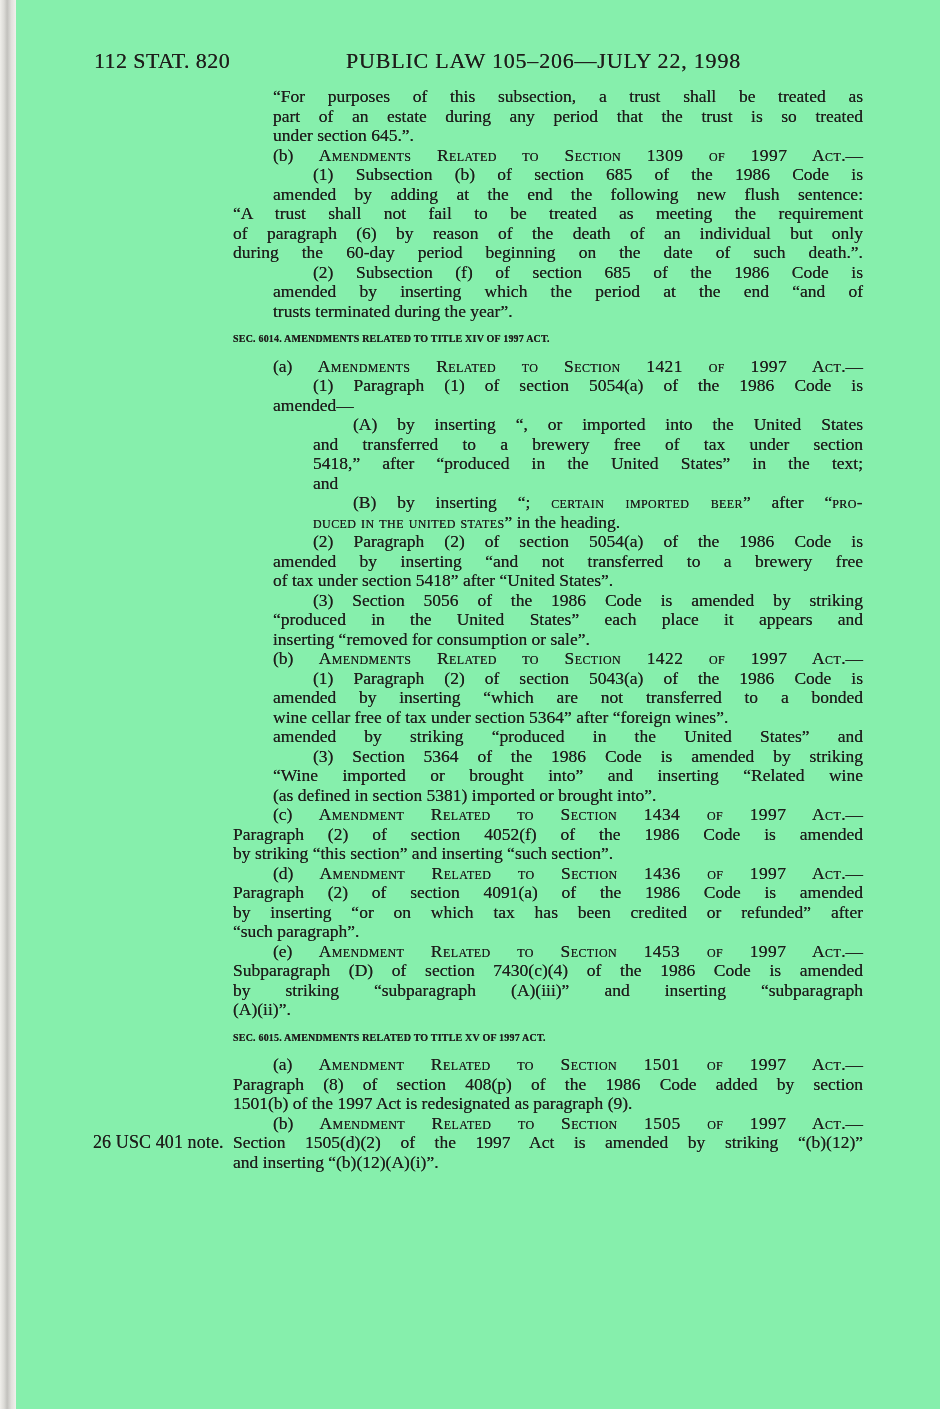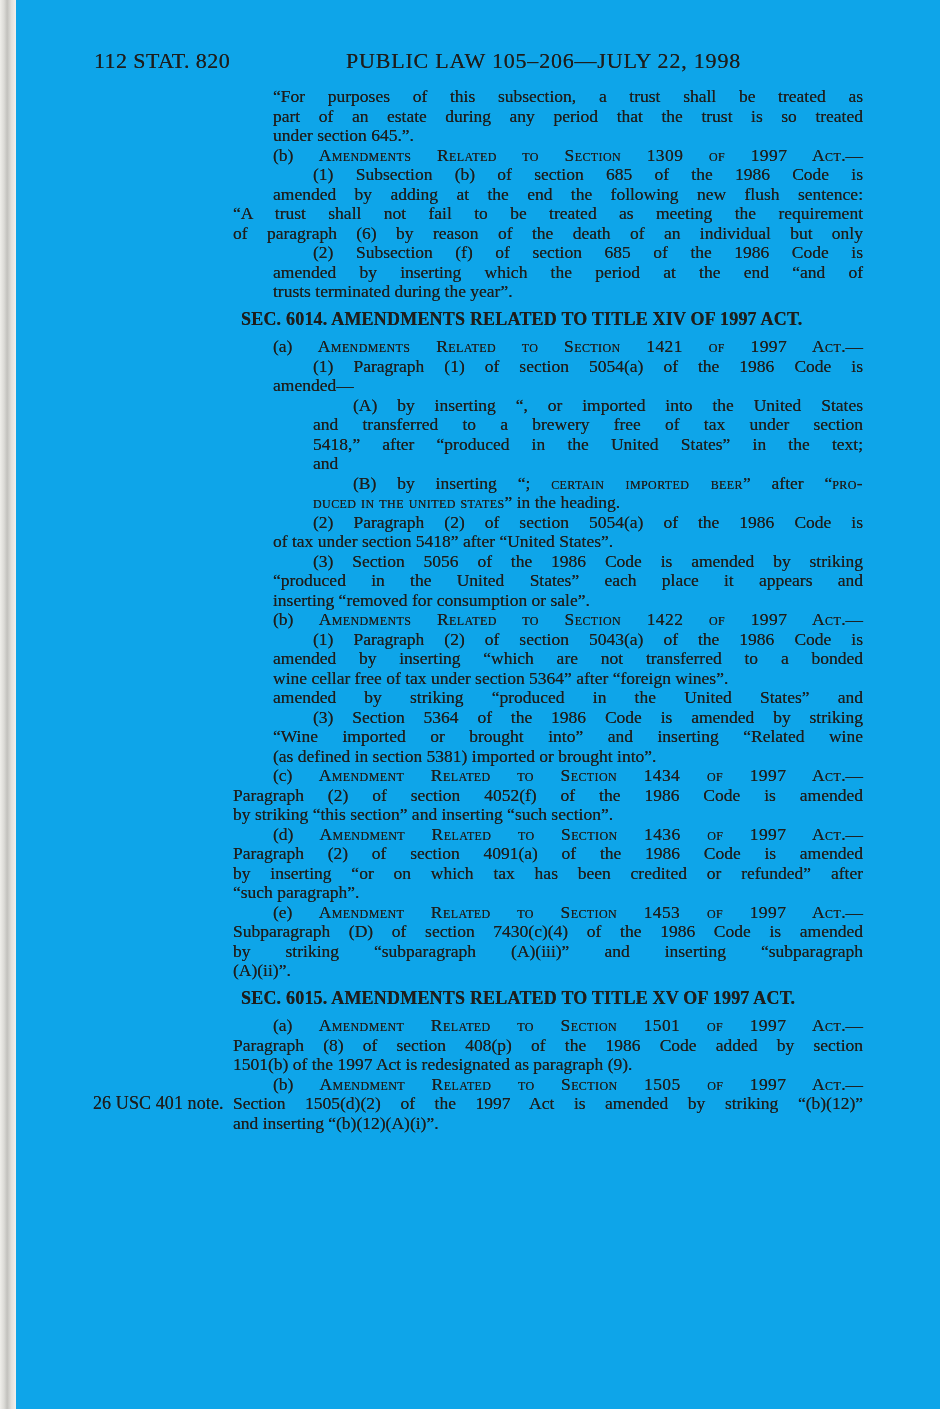--- a/index.html
+++ b/index.html
@@ -1,19 +1,19 @@
 <!DOCTYPE html>
 <html><head>
 <meta charset="utf-8">
 <style>
   html,body{margin:0;padding:0;background:#d8d7d3;}
   .page{
     position:relative;
     width:940px;height:1409px;
-    background:#0ea5e9;
+    background:#86efac;
     overflow:hidden;
     font-family:"Liberation Serif","DejaVu Serif",serif;
     color:#1e1d1b;
   }
   .page-edge{
     position:absolute;left:0;top:0;width:16px;height:100%;
     background:linear-gradient(90deg,#efeeea 0%,#dcdbd7 25%,#c2c1bd 45%,#e2e1dd 72%,#f1f0ec 100%);
   }
   .txt{ text-shadow:0 0 0.5px rgba(30,29,27,0.85); }
   .running-head{
@@ -29,24 +29,24 @@
   .line{
     position:relative;
     text-align:justify;
     text-align-last:left;
     white-space:normal;
   }
   .line.j{ text-align-last:justify; }
   .sc{ font-variant:small-caps; letter-spacing:0.4px; }
   .sec-heading{
     font-weight:bold;
-    font-size:18px;
+    font-size:10px;
     line-height:19.5px;
     letter-spacing:0.2px;
-    margin:8px 8px;
+    margin:8px 0;
     text-align:left;
     text-align-last:left;
   }
   .margin-note{
     position:absolute;
     left:-140px;top:1px;width:136px;
     font-size:18px;line-height:17px;
     text-align:left;text-align-last:left;
     letter-spacing:0.1px;
   }
@@ -64,34 +64,36 @@
 
   <div class="body-column txt">
       <div class="line j" style="padding-left: 40px;"><span>“For purposes of this subsection, a trust shall be treated as</span></div>
       <div class="line j" style="padding-left: 40px;"><span>part of an estate during any period that the trust is so treated</span></div>
       <div class="line" style="padding-left: 40px; font-family: Liberation Serif, serif;"><span>under section 645.”.</span></div>
       <div class="line j" style="padding-left: 40px;"><span>(b) </span><span class="sc">Amendments Related to Section 1309 of 1997 Act</span><span>.—</span></div>
       <div class="line j" style="padding-left: 80px;"><span>(1) Subsection (b) of section 685 of the 1986 Code is</span></div>
       <div class="line j" style="padding-left: 40px;"><span>amended by adding at the end the following new flush sentence:</span></div>
       <div class="line j" style="padding-left: 0px;"><span>“A trust shall not fail to be treated as meeting the requirement</span></div>
       <div class="line j" style="padding-left: 0px;"><span>of paragraph (6) by reason of the death of an individual but only</span></div>
+      <div class="line j" style="padding-left: 0px;"><span>during the 60-day period beginning on the date of such death.”.</span></div>
       <div class="line j" style="padding-left: 80px;"><span>(2) Subsection (f) of section 685 of the 1986 Code is</span></div>
       <div class="line j" style="padding-left: 40px;"><span>amended by inserting which the period at the end “and of</span></div>
       <div class="line" style="padding-left: 40px;"><span>trusts terminated during the year”.</span></div>
       <div class="sec-heading">SEC. 6014. AMENDMENTS RELATED TO TITLE XIV OF 1997 ACT.</div>
       <div class="line j" style="padding-left: 40px;"><span>(a) </span><span class="sc">Amendments Related to Section 1421 of 1997 Act</span><span>.—</span></div>
       <div class="line j" style="padding-left: 80px;"><span>(1) Paragraph (1) of section 5054(a) of the 1986 Code is</span></div>
       <div class="line" style="padding-left: 40px;"><span>amended—</span></div>
       <div class="line j" style="padding-left: 120px;"><span>(A) by inserting “, or imported into the United States</span></div>
       <div class="line j" style="padding-left: 80px;"><span>and transferred to a brewery free of tax under section</span></div>
       <div class="line j" style="padding-left: 80px;"><span>5418,” after “produced in the United States” in the text;</span></div>
       <div class="line" style="padding-left: 80px;"><span>and</span></div>
       <div class="line j" style="padding-left: 120px;"><span>(B) by inserting “; </span><span class="sc">certain imported beer</span><span>” after “</span><span class="sc">pro-</span></div>
       <div class="line" style="padding-left: 80px;"><span class="sc">duced in the united states</span><span>” in the heading.</span></div>
       <div class="line j" style="padding-left: 80px;"><span>(2) Paragraph (2) of section 5054(a) of the 1986 Code is</span></div>
+      <div class="line j" style="padding-left: 40px;"><span>amended by inserting “and not transferred to a brewery free</span></div>
       <div class="line" style="padding-left: 40px;"><span>of tax under section 5418” after “United States”.</span></div>
       <div class="line j" style="padding-left: 80px;"><span>(3) Section 5056 of the 1986 Code is amended by striking</span></div>
       <div class="line j" style="padding-left: 40px;"><span>“produced in the United States” each place it appears and</span></div>
       <div class="line" style="padding-left: 40px;"><span>inserting “removed for consumption or sale”.</span></div>
       <div class="line j" style="padding-left: 40px;"><span>(b) </span><span class="sc">Amendments Related to Section 1422 of 1997 Act</span><span>.—</span></div>
       <div class="line j" style="padding-left: 80px;"><span>(1) Paragraph (2) of section 5043(a) of the 1986 Code is</span></div>
       <div class="line j" style="padding-left: 40px;"><span>amended by inserting “which are not transferred to a bonded</span></div>
       <div class="line" style="padding-left: 40px;"><span>wine cellar free of tax under section 5364” after “foreign wines”.</span></div>
       <div class="line j" style="padding-left: 40px;"><span>amended by striking “produced in the United States” and</span></div>
       <div class="line j" style="padding-left: 80px;"><span>(3) Section 5364 of the 1986 Code is amended by striking</span></div>

